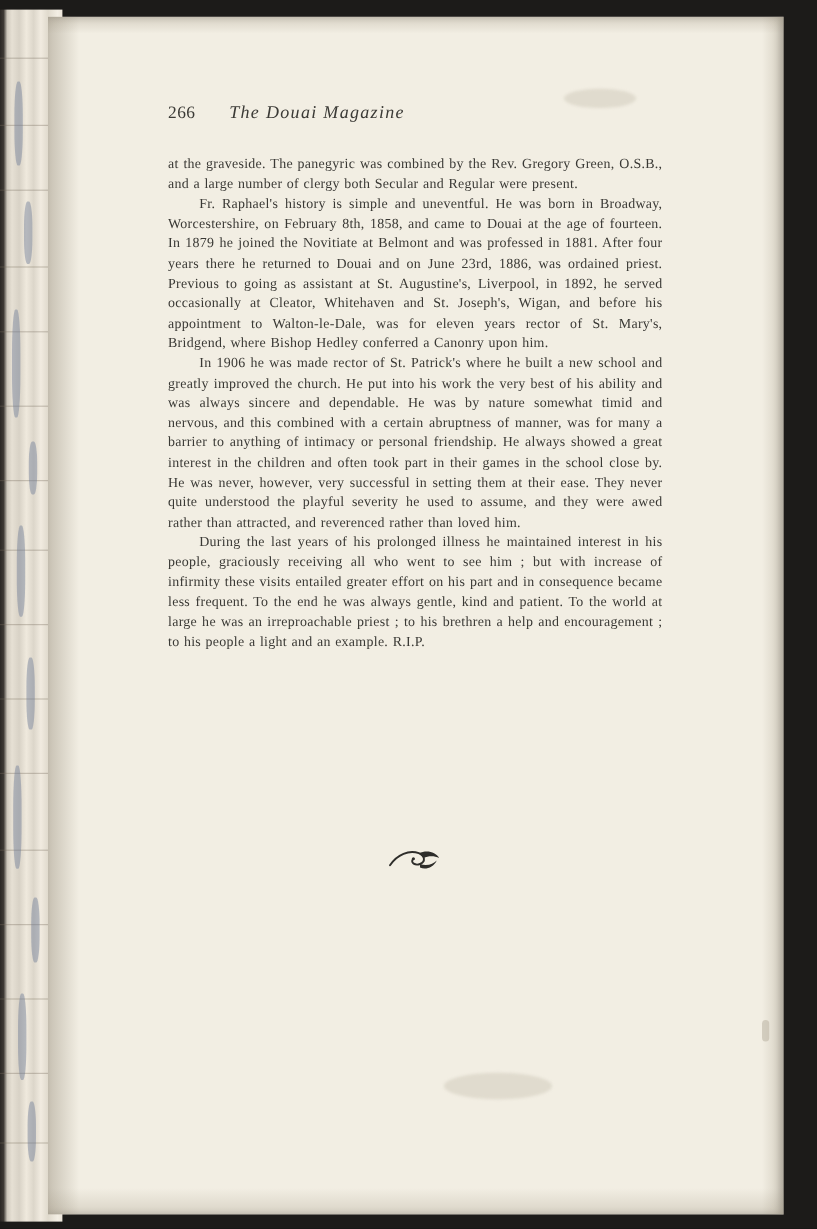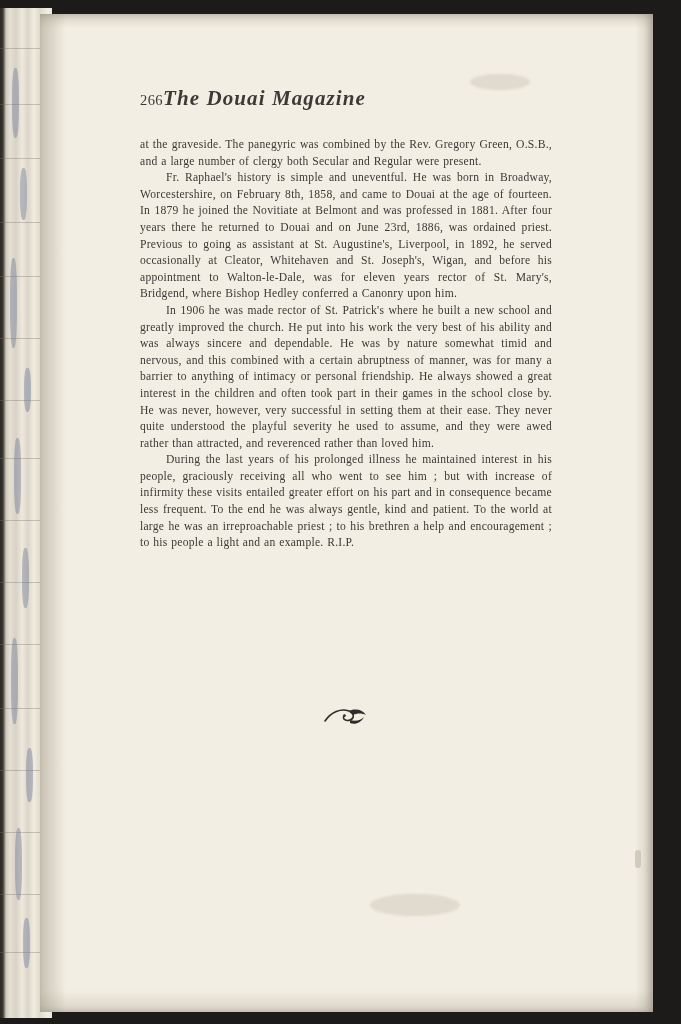--- a/index.html
+++ b/index.html
@@ -105,34 +105,33 @@
   
   .content {
     position: absolute;
     left: 100px;
     top: 72px;
     width: 412px;
   }
   .running-head {
     display: flex;
     align-items: baseline;
-    gap: 0;
+    gap: 28px;
     margin-bottom: 26px;
   }
   .folio {
     font-size: 14.5px;
     color: #3b3a36;
     letter-spacing: .4px;
   }
   .head-title {
     font-style: italic;
-    font-size: 21px;
+    font-size: 15px;
     color: #3b3a36;
     letter-spacing: 1.1px;
-    font-weight: bold;
   }
   p.body-par {
     margin: 0 0 0 0;
     font-size: 11.6px;
     line-height: 16.6px;
     color: #3a3935;
     text-align: justify;
     text-indent: 26px;
     letter-spacing: .25px;
     word-spacing: .6px;

